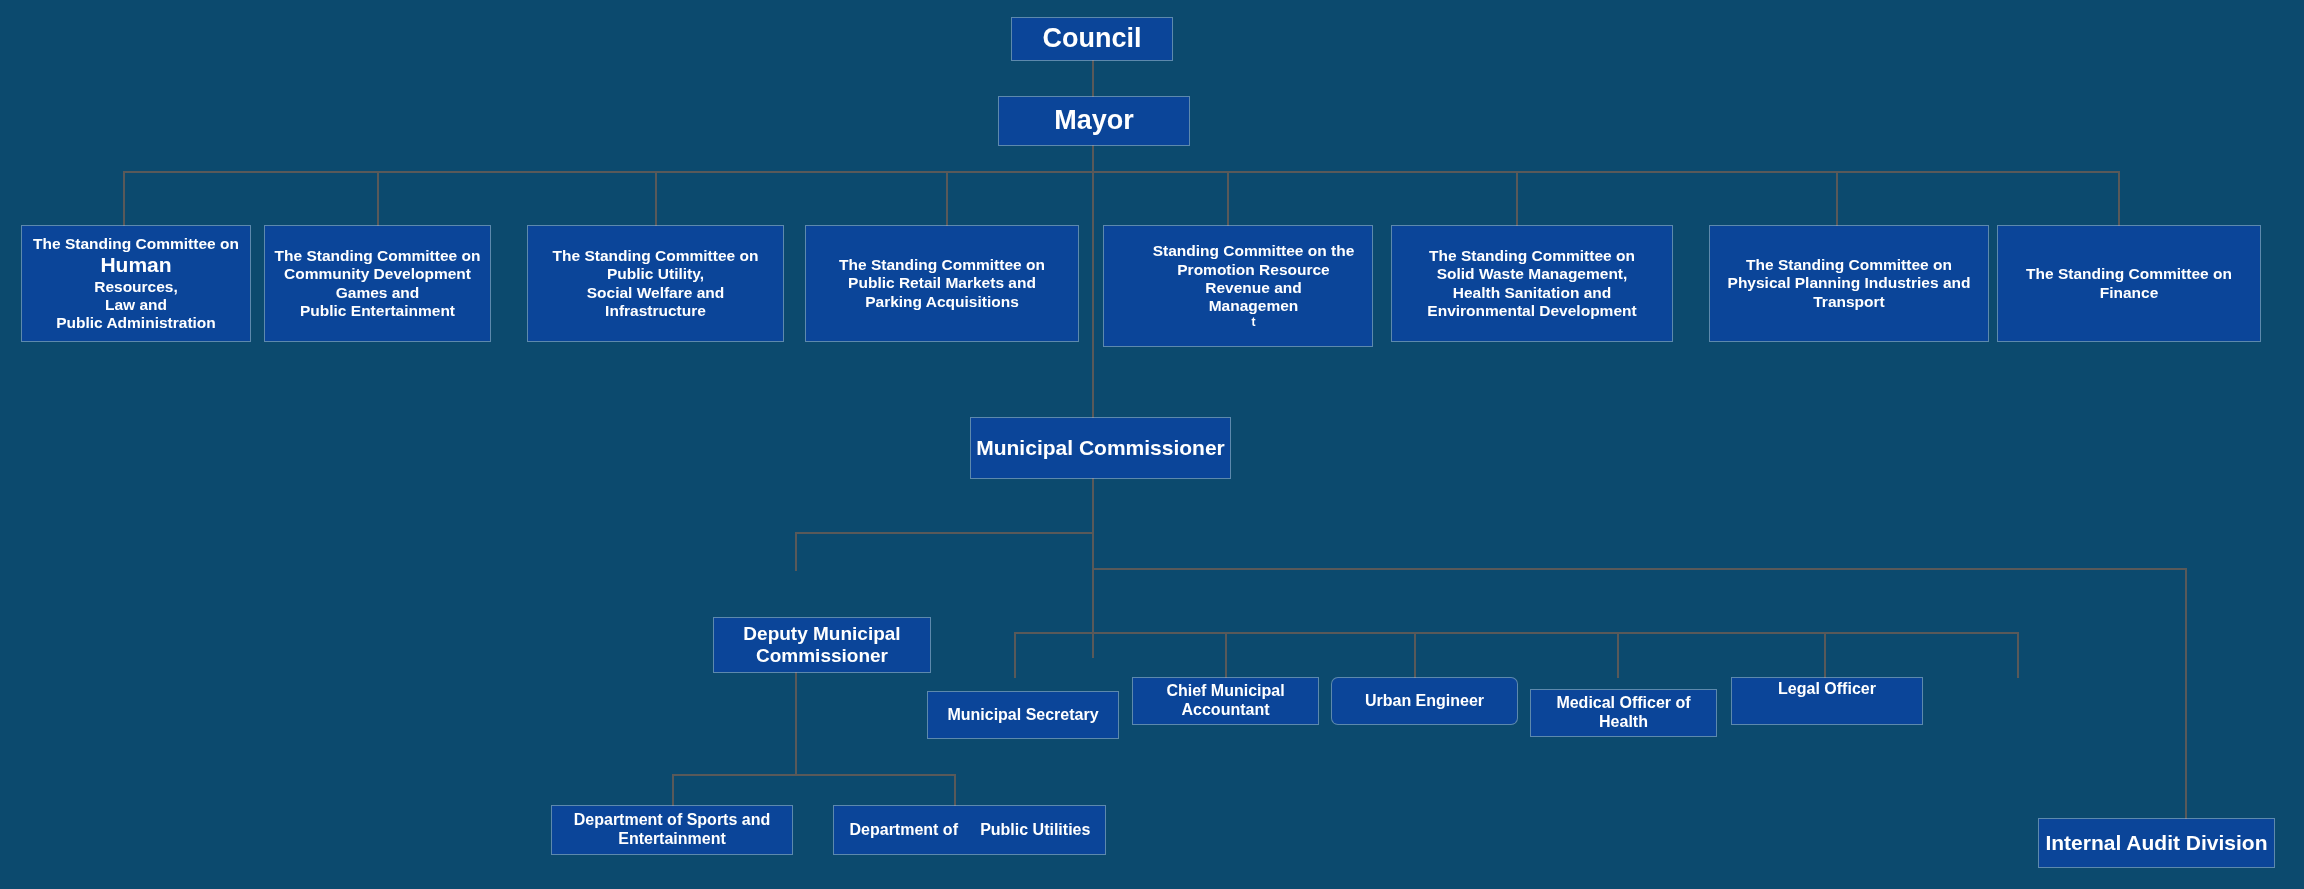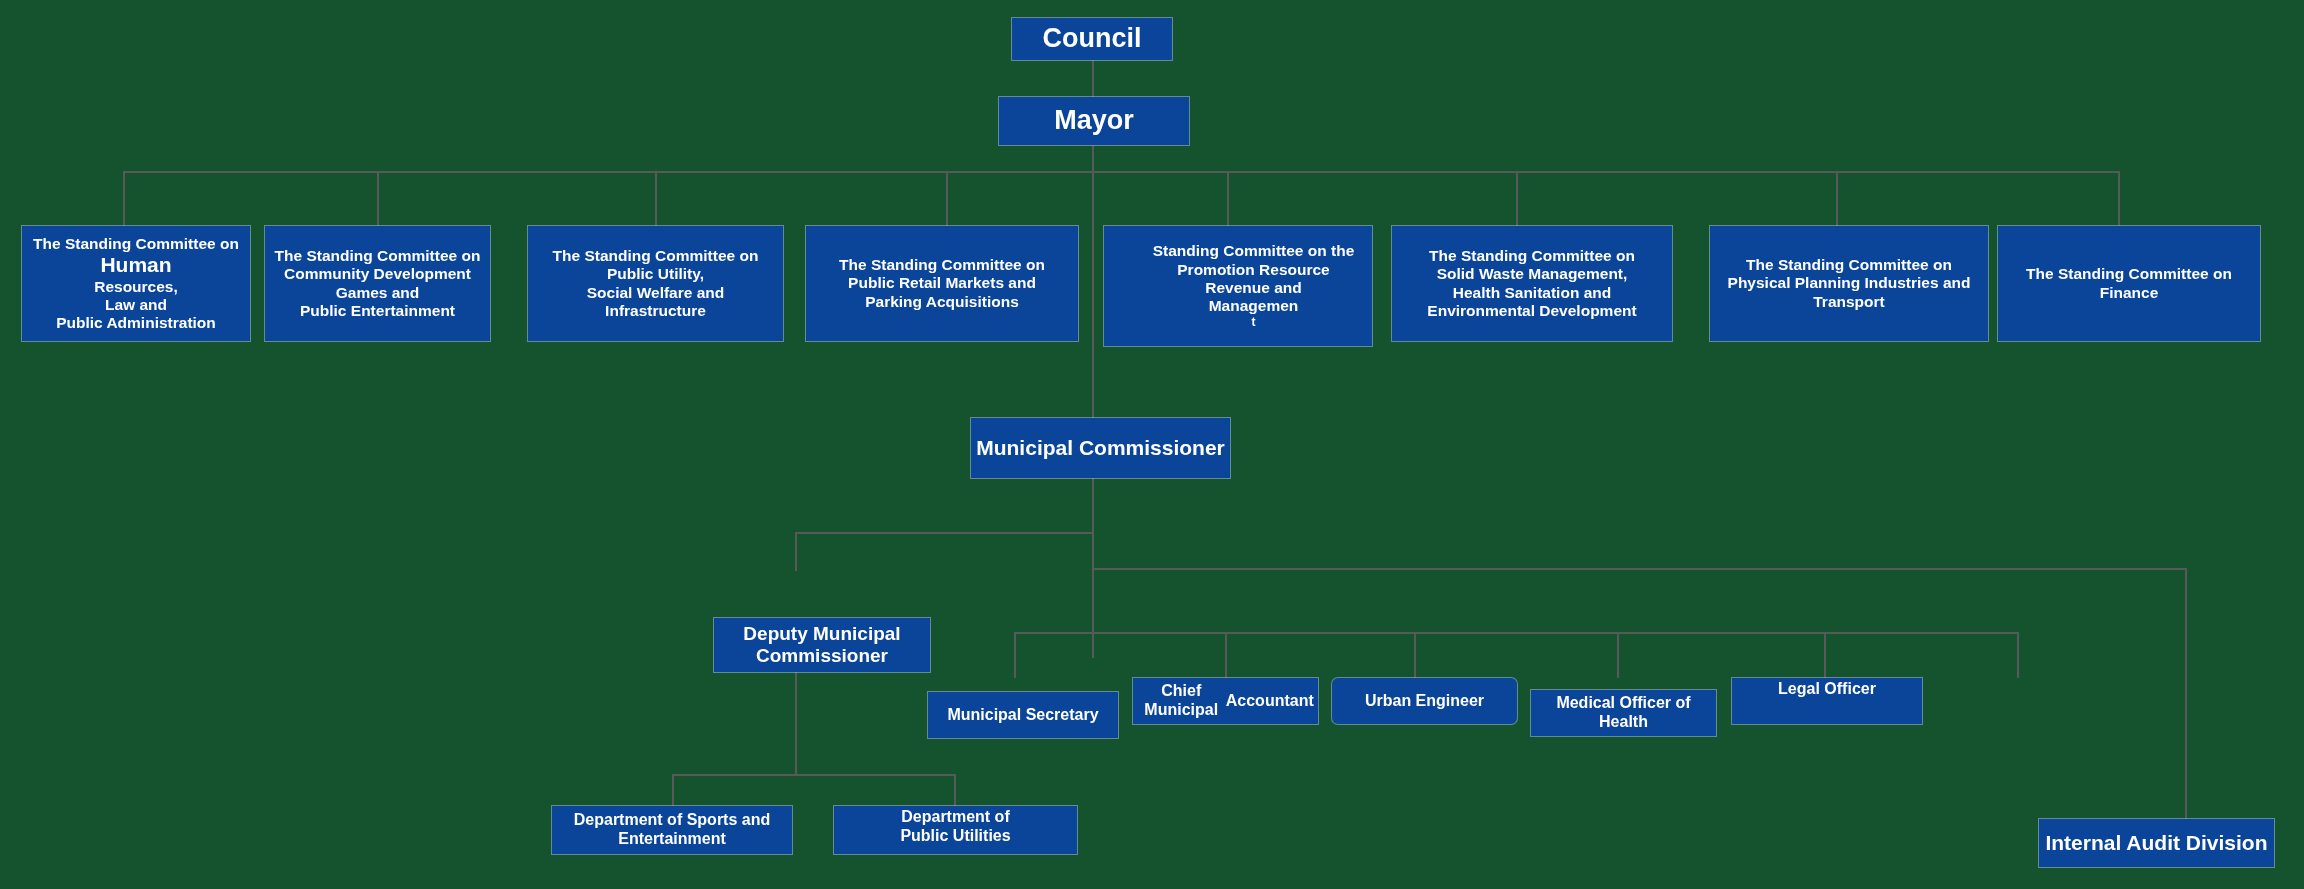--- a/index.html
+++ b/index.html
@@ -8,21 +8,21 @@
     padding: 0;
     background: #ffffff;
   }
   body {
     font-family: "Liberation Sans", sans-serif;
   }
   #chart-canvas {
     position: relative;
     width: 2304px;
     height: 889px;
-    background: #14532d;
+    background: #0c4a6e;
     overflow: hidden;
   }
   .node {
     position: absolute;
     background: #0B4599;
     color: #ffffff;
     font-family: "Liberation Sans", sans-serif;
     font-weight: bold;
     display: flex;
     align-items: center;
@@ -163,21 +163,21 @@
 
   <div class="node n-sm" style="left:714px; top:571px; width:216px; height:54px; flex-direction:column; justify-content:center;">
     <span>Deputy Municipal</span>
     <span>Commissioner</span>
   </div>
 
   <div class="node n-xs" style="left:928px; top:692px; width:190px; height:46px; flex-direction:column; justify-content:center;">
     <span>Municipal Secretary</span>
   </div>
 
-  <div class="node n-xs" style="left:1133px; top:678px; width:185px; height:46px; flex-direction:row; justify-content:center;">
+  <div class="node n-xs" style="left:1133px; top:678px; width:185px; height:46px; flex-direction:column; justify-content:center;align-items:flex-end;">
     <span>Chief Municipal</span>
     <span>Accountant</span>
   </div>
 
   <div class="node n-xs" style="left:1332px; top:678px; width:185px; height:46px; flex-direction:column; justify-content:center;border-radius:6px;">
     <span>Urban Engineer</span>
   </div>
 
   <div class="node n-xs" style="left:1531px; top:690px; width:185px; height:46px; flex-direction:column; justify-content:center;text-align:center;">
     <span>Medical Officer of</span>
@@ -187,21 +187,21 @@
   <div class="node n-xs" style="left:1732px; top:678px; width:190px; height:46px; flex-direction:column; justify-content:flex-start;">
     <span>Legal Officer</span>
   </div>
 
 
   <div class="node n-xs" style="left:552px; top:806px; width:240px; height:48px; flex-direction:column; justify-content:center;">
     <span>Department of Sports and</span>
     <span>Entertainment</span>
   </div>
 
-  <div class="node n-xs" style="left:834px; top:806px; width:243px; height:48px; flex-direction:column; justify-content:flex-start;">
+  <div class="node n-xs" style="left:834px; top:806px; width:271px; height:48px; flex-direction:row; justify-content:center;">
     <span>Department of</span>
     <span>Public Utilities</span>
   </div>
 
   <div class="node n-md" style="left:2039px; top:819px; width:235px; height:48px;">
     <span>Internal Audit Division</span>
   </div>
 
 </div>
 

